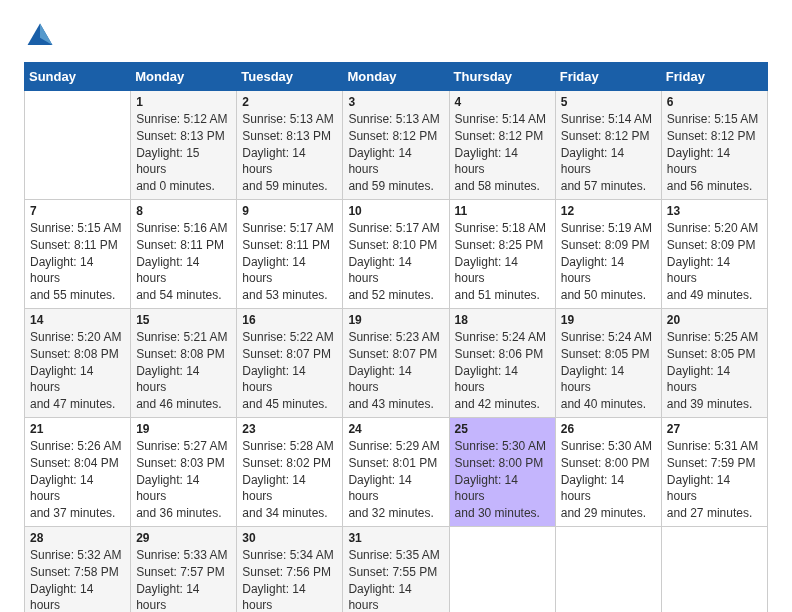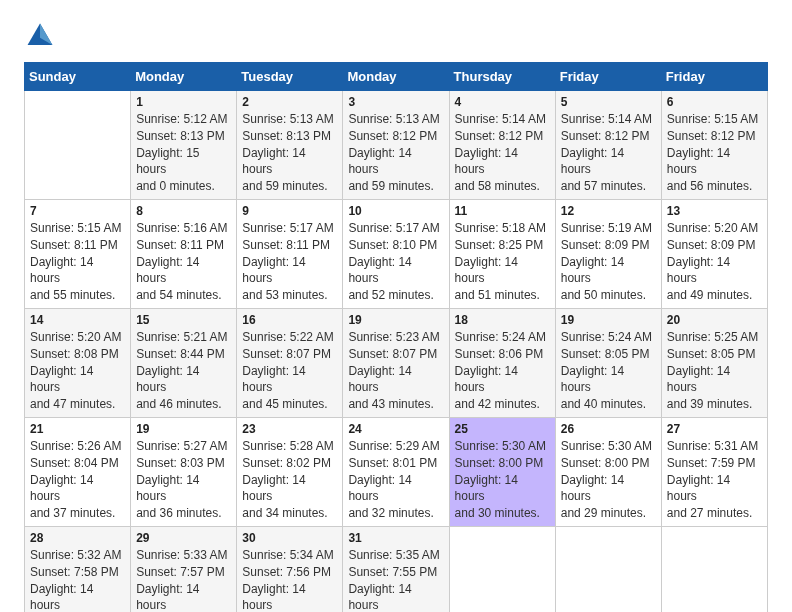--- a/index.html
+++ b/index.html
@@ -233,21 +233,21 @@
         <td style="background-color: rgb(245, 245, 245);">
           <span class="day-number">14</span>
           <div class="day-info" style="white-space: pre-line;">Sunrise: 5:20 AM
 Sunset: 8:08 PM
 Daylight: 14 hours
 and 47 minutes.</div>
         </td>
         <td style="background-color: rgb(245, 245, 245);">
           <span class="day-number">15</span>
           <div class="day-info" style="white-space: pre-line;">Sunrise: 5:21 AM
-Sunset: 8:44 PM
+Sunset: 8:08 PM
 Daylight: 14 hours
 and 46 minutes.</div>
         </td>
         <td style="background-color: rgb(245, 245, 245);">
           <span class="day-number">16</span>
           <div class="day-info" style="white-space: pre-line;">Sunrise: 5:22 AM
 Sunset: 8:07 PM
 Daylight: 14 hours
 and 45 minutes.</div>
         </td>

